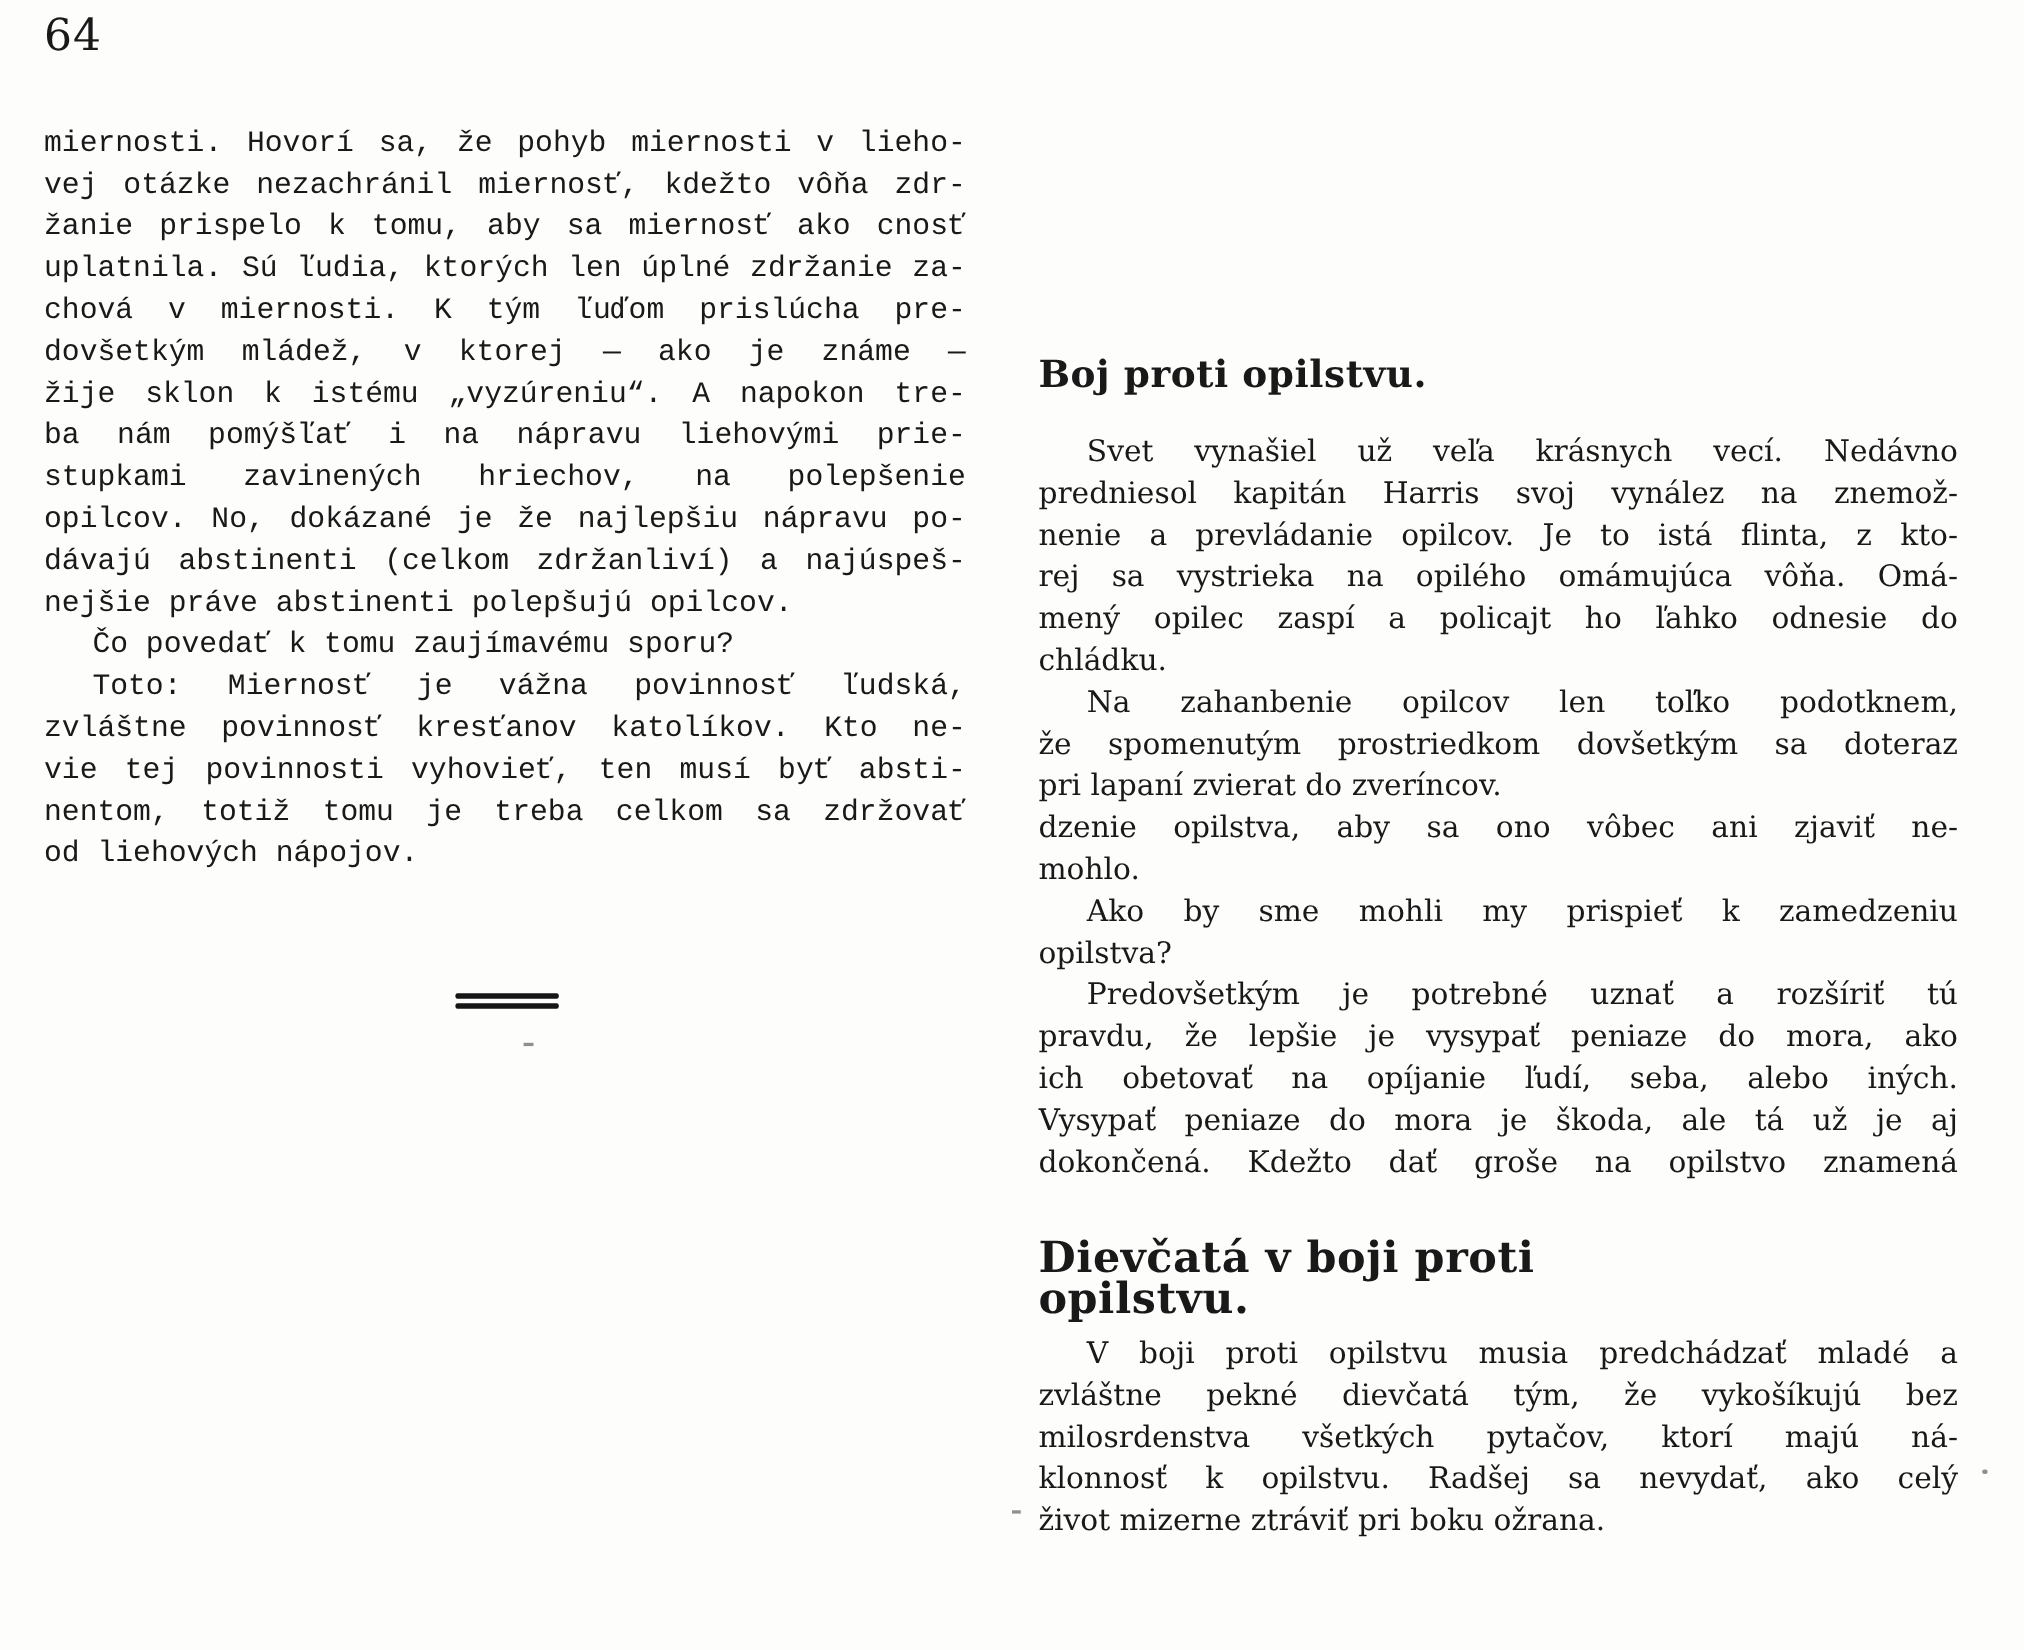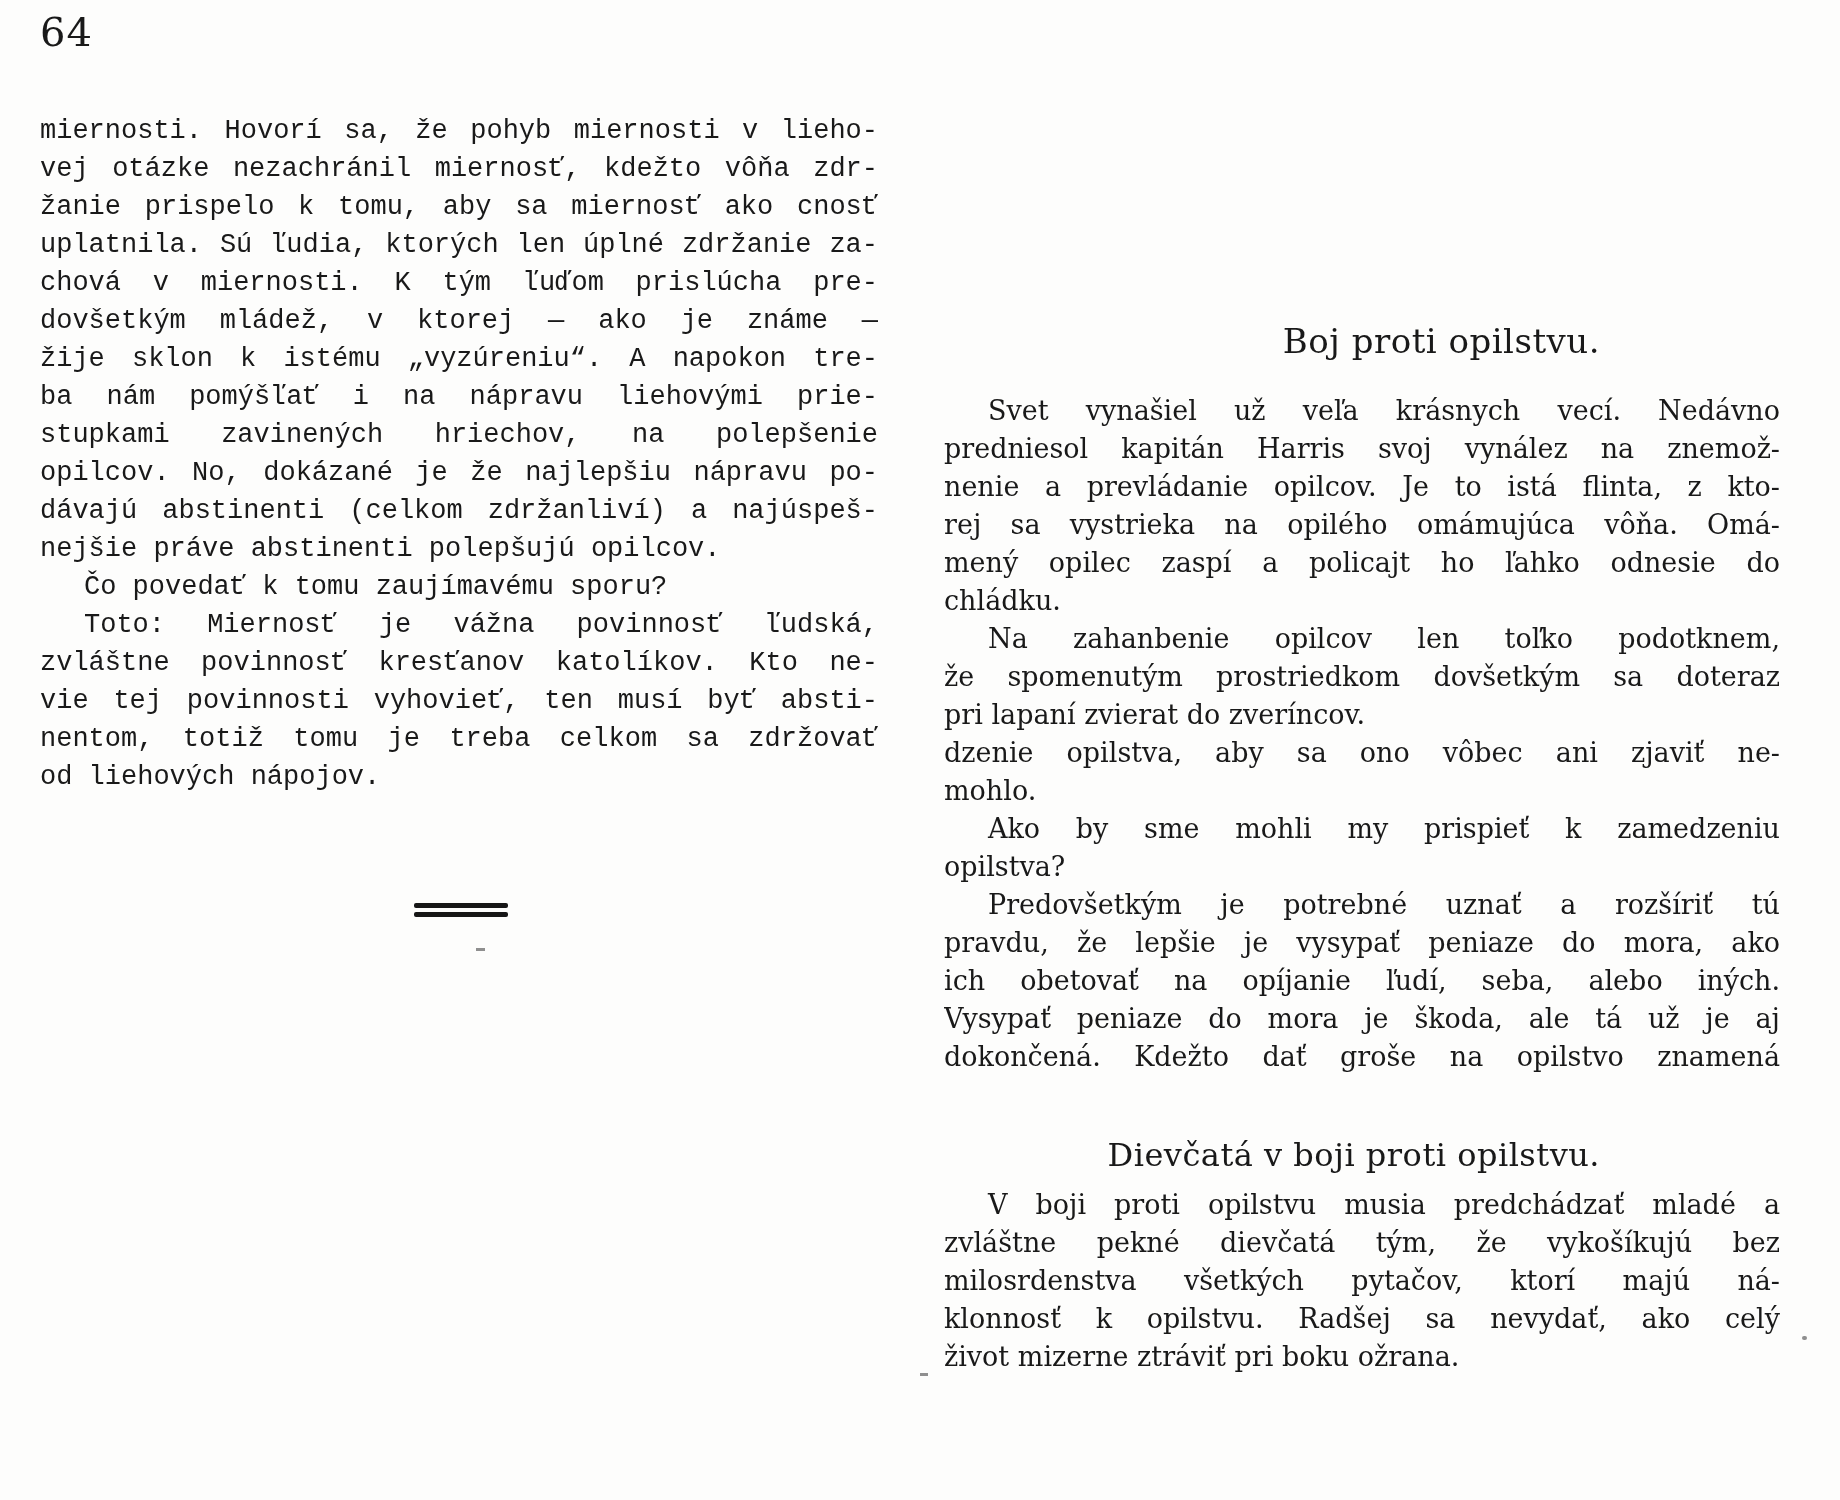--- a/index.html
+++ b/index.html
@@ -25,32 +25,32 @@
   }
   .line.j{
     text-align:justify;
     text-align-last:justify;
     white-space:normal;
     overflow:hidden;
   }
   .line.ind{padding-left:44px;}
   .line.ind.j{padding-left:0;text-indent:44px;}
   .heading{
-    text-align:right;
-    font-weight:normal;
+    text-align:left;
+    font-weight:bold;
     letter-spacing:0.5px;
     padding-right:180px;
   }
   .heading.h1{
     font-size:34px;line-height:46px;
     margin:0 0 28px 0;
   }
   .heading.h2{
-    font-size:32px;line-height:38px;
-    margin:60px 0 12px 0;
+    font-size:39px;line-height:38px;
+    margin:48px 0 12px 0;
   }
   .divider{
     position:absolute;left:414px;top:903px;width:94px;
   }
   .divider .rule{height:5px;background:#161616;border-radius:2px;}
   .divider .rule + .rule{margin-top:4px;}
   .artifact{position:absolute;background:#8f8f8f;}
   .artifact.text-mark{
     background:none;color:#555;
     font-size:22px;line-height:10px;

